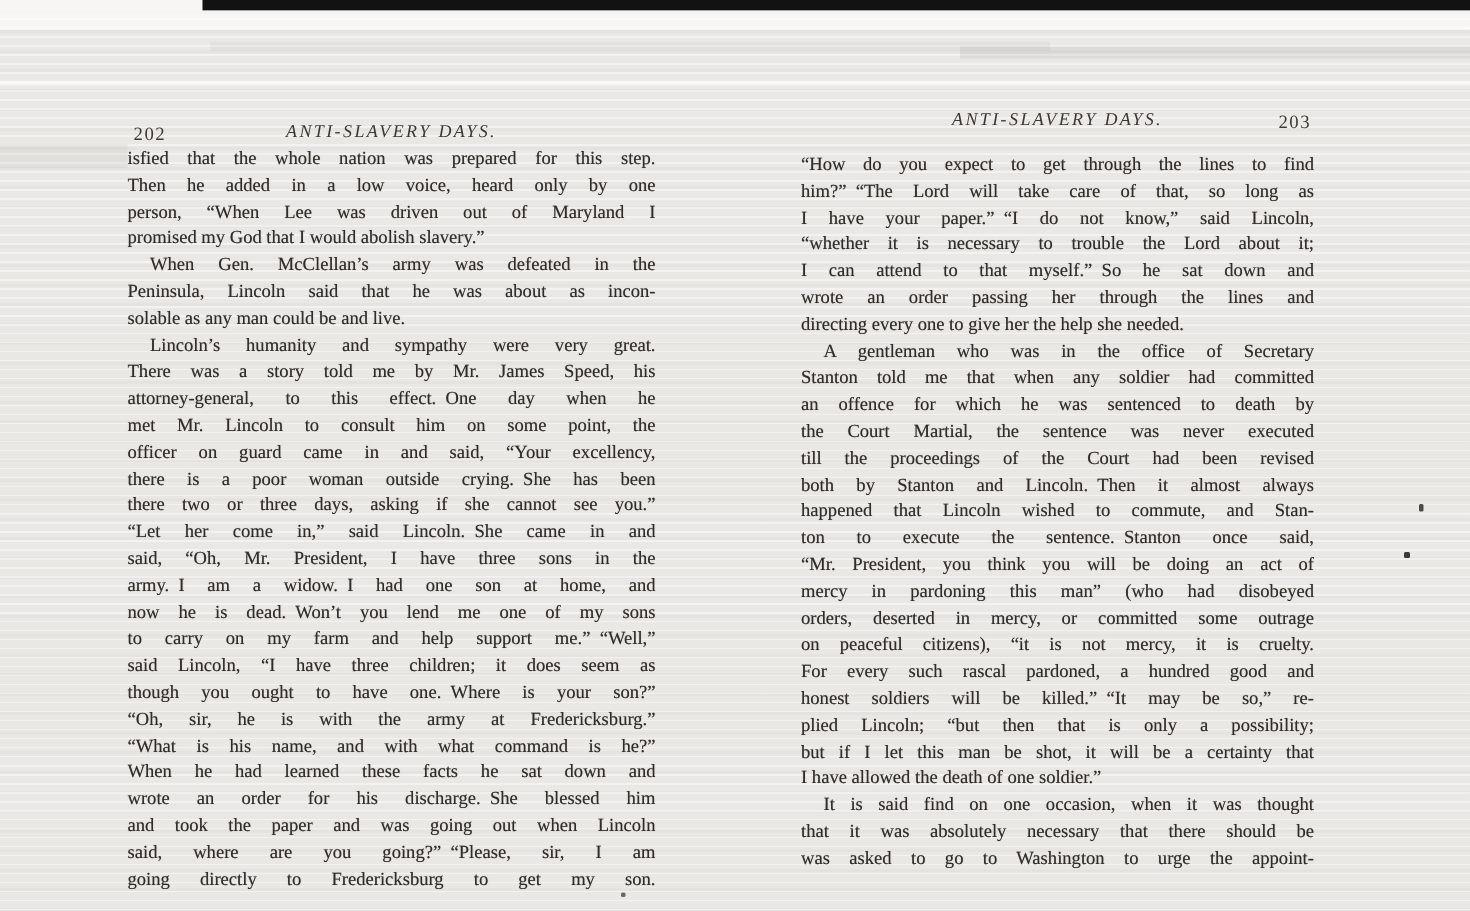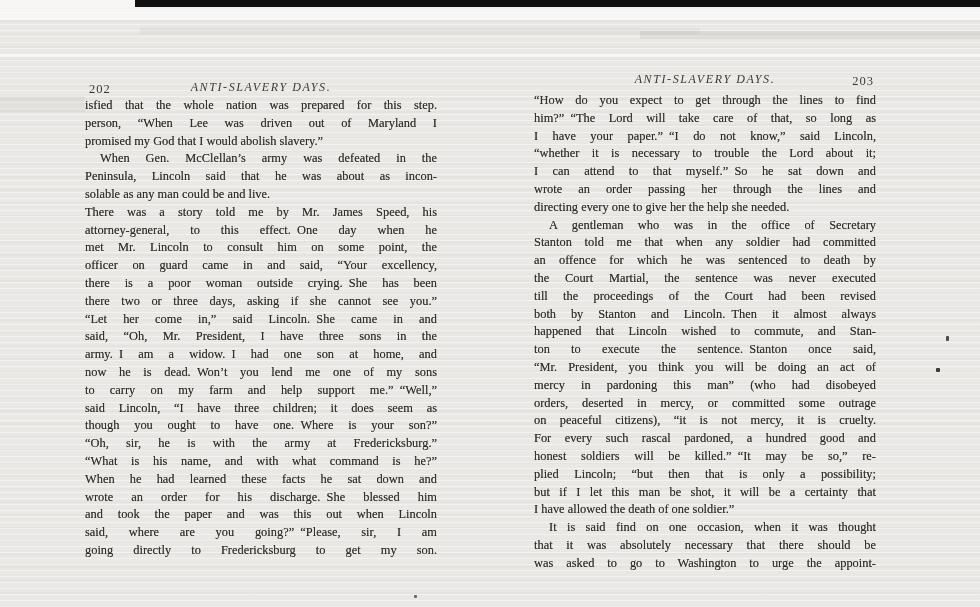--- a/index.html
+++ b/index.html
@@ -40,21 +40,21 @@
   }
   .pagenum { position:absolute; top:2px; font-size:12.5px; letter-spacing:1px; }
   .pagenum-left { left:4px; }
   .pagenum-right { right:2px; }
 
   .pagebody {
     font-size:12.4px; line-height:17.8px; color:#312e29;
     text-shadow:0 0 0.5px rgba(45,40,34,0.55);
   }
   .page-left  .pagebody { margin-top:1px; }
-  .page-right .pagebody { margin-top:4px; }
+  .page-right .pagebody { margin-top:13px; }
   .line { height:17.8px; overflow:hidden; }
   .line.just { text-align:justify; text-align-last:justify; }
   .line.indent { text-indent:15px; }
 </style>
 </head>
 <body>
 
 <div class="scan">
 
   <div class="corner-tl"></div>
@@ -68,43 +68,45 @@
   <div class="speck sp2"></div>
   <div class="speck sp3"></div>
 
   <section class="page page-left">
     <header class="pagehead">
       <span class="pagenum pagenum-left">202</span>
       <span class="runhead">ANTI-SLAVERY DAYS.</span>
     </header>
     <div class="pagebody">
         <div class="line just">isfied that the whole nation was prepared for this step.</div>
+        <div class="line just">Then he added in a low voice, heard only by one</div>
         <div class="line just">person, “When Lee was driven out of Maryland I</div>
         <div class="line">promised my God that I would abolish slavery.”</div>
         <div class="line indent just">When Gen. McClellan’s army was defeated in the</div>
         <div class="line just">Peninsula, Lincoln said that he was about as incon-</div>
         <div class="line">solable as any man could be and live.</div>
+        <div class="line indent just">Lincoln’s humanity and sympathy were very great.</div>
         <div class="line just">There was a story told me by Mr. James Speed, his</div>
         <div class="line just">attorney-general, to this effect. One day when he</div>
         <div class="line just">met Mr. Lincoln to consult him on some point, the</div>
         <div class="line just">officer on guard came in and said, “Your excellency,</div>
         <div class="line just">there is a poor woman outside crying. She has been</div>
         <div class="line just">there two or three days, asking if she cannot see you.”</div>
         <div class="line just">“Let her come in,” said Lincoln. She came in and</div>
         <div class="line just">said, “Oh, Mr. President, I have three sons in the</div>
         <div class="line just">army. I am a widow. I had one son at home, and</div>
         <div class="line just">now he is dead. Won’t you lend me one of my sons</div>
         <div class="line just">to carry on my farm and help support me.” “Well,”</div>
         <div class="line just">said Lincoln, “I have three children; it does seem as</div>
         <div class="line just">though you ought to have one. Where is your son?”</div>
         <div class="line just">“Oh, sir, he is with the army at Fredericksburg.”</div>
         <div class="line just">“What is his name, and with what command is he?”</div>
         <div class="line just">When he had learned these facts he sat down and</div>
         <div class="line just">wrote an order for his discharge. She blessed him</div>
-        <div class="line just">and took the paper and was this out when Lincoln</div>
+        <div class="line just">and took the paper and was going out when Lincoln</div>
         <div class="line just">said, where are you going?” “Please, sir, I am</div>
         <div class="line just">going directly to Fredericksburg to get my son.</div>
       </div>
   </section>
 
   <section class="page page-right">
     <header class="pagehead">
       <span class="runhead">ANTI-SLAVERY DAYS.</span>
       <span class="pagenum pagenum-right">203</span>
     </header>

